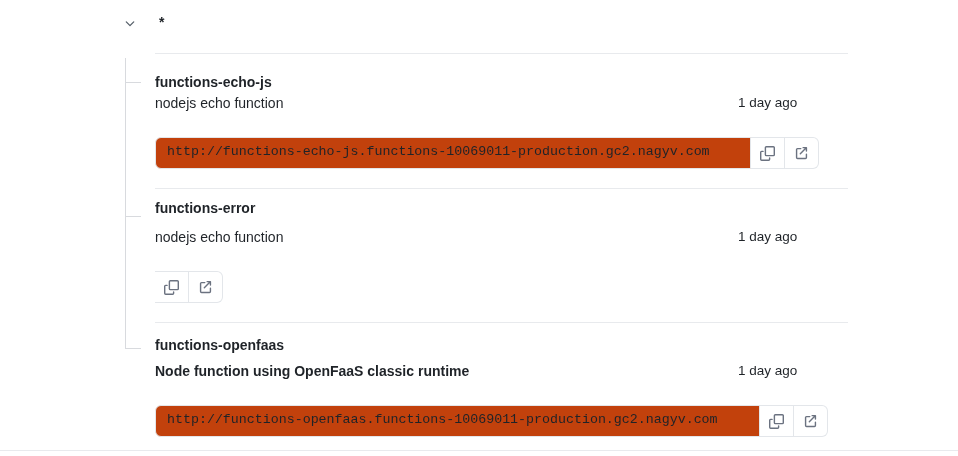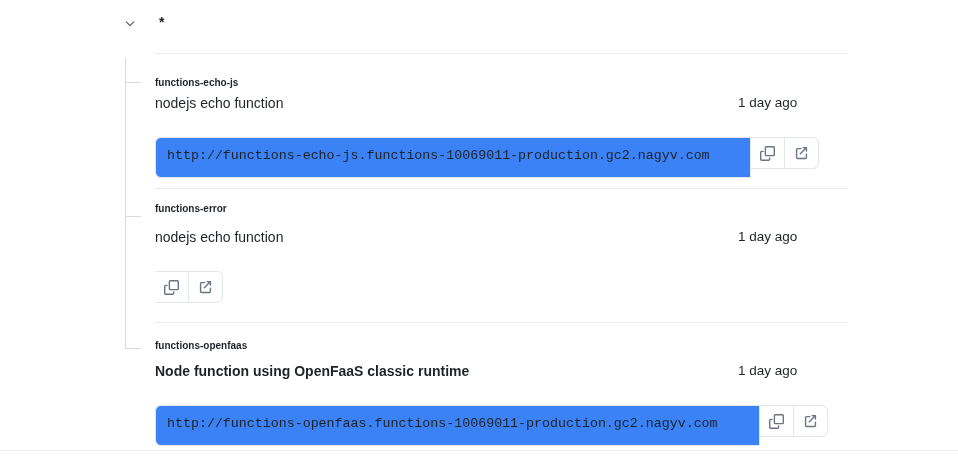--- a/index.html
+++ b/index.html
@@ -76,21 +76,21 @@
     height: 1px;
     background: #d8dade;
   }
 
   
   .entry { position: absolute; left: 0; width: 958px; }
 
   .entry-name {
     position: absolute;
     left: 155px;
-    font-size: 10px;
+    font-size: 14px;
     font-weight: bold;
     color: #1f2328;
     line-height: 19px;
     white-space: nowrap;
   }
   .entry-desc {
     position: absolute;
     left: 155px;
     font-size: 14px;
     font-weight: 400;
@@ -111,23 +111,23 @@
   
   .url-group {
     position: absolute;
     display: flex;
     align-items: stretch;
     height: 32px;
   }
   .url-box {
     display: flex;
     align-items: center;
-    height: 41px;
+    height: 32px;
     padding: 0 10px 4px 11px;
-    background: #3b82f6;
+    background: #c2410c;
     border: 1px solid #e3e6ea;
     border-radius: 6px 0 0 6px;
     font-family: "Liberation Mono", monospace;
     font-size: 13.3px;
     color: #1f2328;
     white-space: nowrap;
     letter-spacing: 0px;
     overflow: hidden;
   }
   .url-btn {

